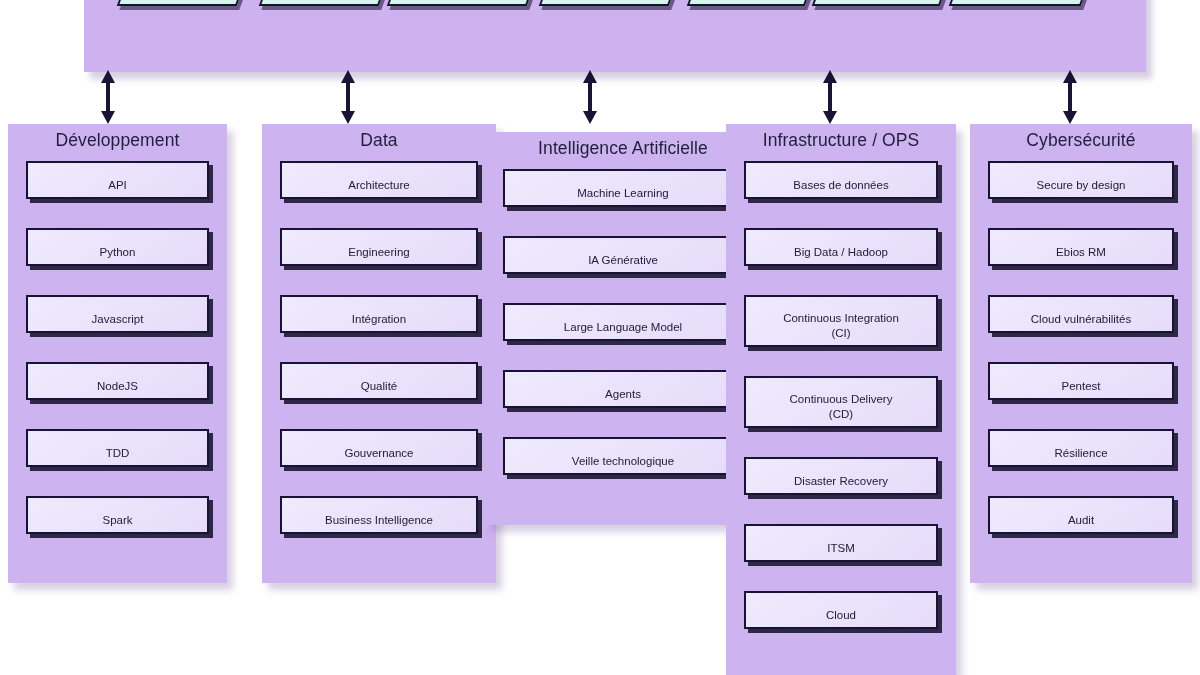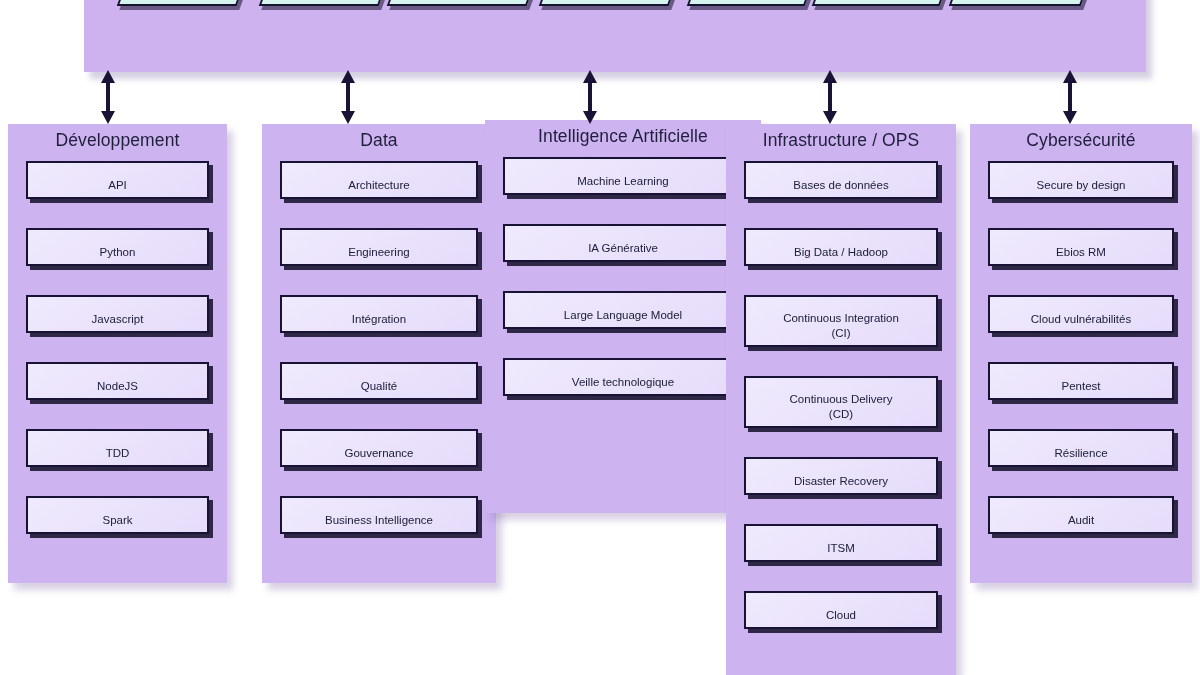--- a/index.html
+++ b/index.html
@@ -190,31 +190,34 @@
             <span>Qualité</span>
           </div>
           <div class="item">
             <span>Gouvernance</span>
           </div>
           <div class="item">
             <span>Business Intelligence</span>
           </div>
         </div>
       </div>
-      <div class="column" style="left: 485px; top: 120px; width: 276px; height: 393px;">
+      <div class="column" style="left: 485px; top: 132px; width: 276px; height: 393px;">
         <div class="col-title">Intelligence Artificielle</div>
         <div class="items">
           <div class="item">
             <span>Machine Learning</span>
           </div>
           <div class="item">
             <span>IA Générative</span>
           </div>
           <div class="item">
             <span>Large Language Model</span>
+          </div>
+          <div class="item">
+            <span>Agents</span>
           </div>
           <div class="item">
             <span>Veille technologique</span>
           </div>
         </div>
       </div>
       <div class="column" style="left: 726px; top: 124px; width: 230px; height: 551px;">
         <div class="col-title">Infrastructure / OPS</div>
         <div class="items">
           <div class="item">

